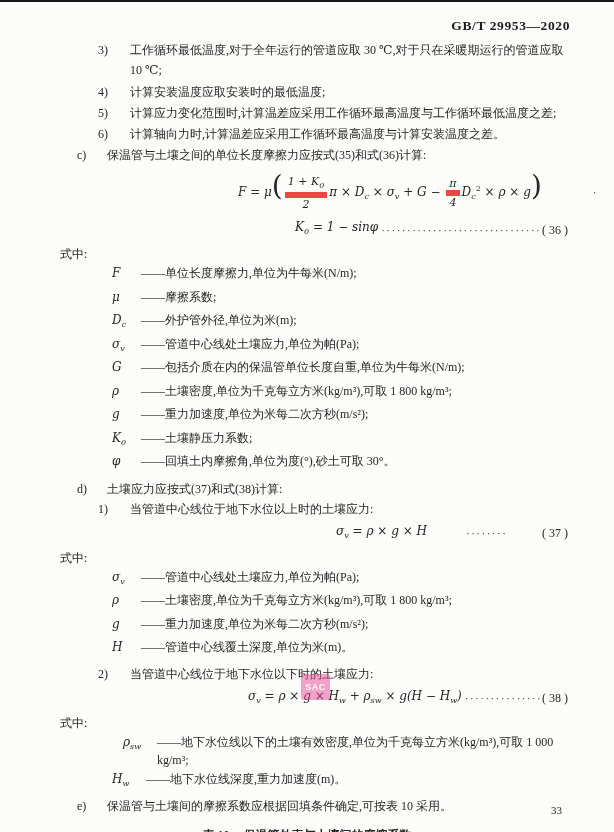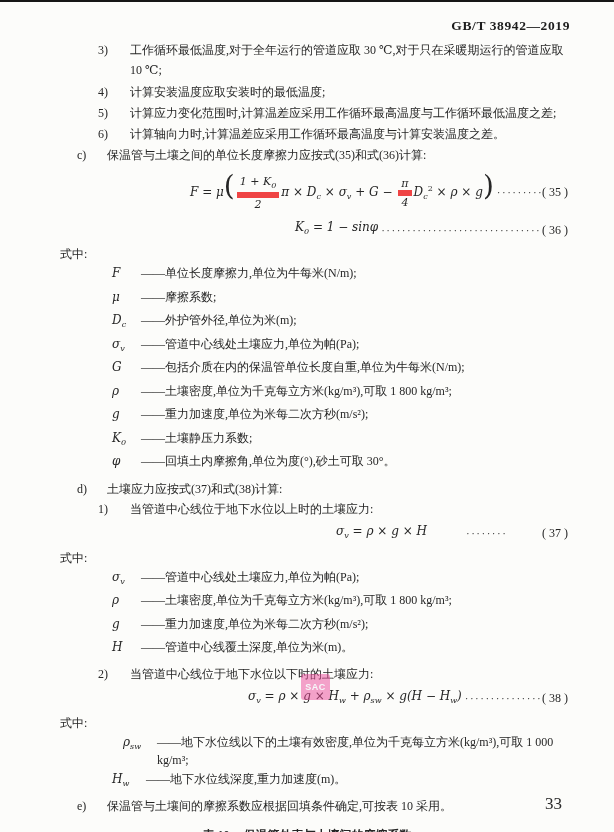--- a/index.html
+++ b/index.html
@@ -34,45 +34,45 @@
   
   .formula{display:flex;align-items:center;padding-right:46px;}
   .f-ind{flex:none;}
   .f-math{flex:none;font-style:italic;font-family:"DejaVu Serif",serif;white-space:nowrap;}
   .f-leader{flex:1;overflow:hidden;white-space:nowrap;letter-spacing:1.5px;font-size:11px;color:#2e2e2e;padding:0 3px;font-style:normal;}
   .f-no{flex:none;font-style:normal;white-space:nowrap;}
   .frac{display:inline-flex;flex-direction:column;align-items:center;vertical-align:middle;margin:0 2px;font-size:11px;line-height:13px;}
   .frac .fnum{display:block;border-bottom:6px solid #ef4444;padding:0 3px;}
   .frac .fden{display:block;padding:0 3px;}
   .bp{font-size:28px;line-height:1;font-style:normal;font-weight:300;position:relative;top:-1px;}
-  .f35{margin-top:6px;margin-bottom:4px;min-height:42px;}
+  .f35{margin-top:6px;margin-bottom:4px;min-height:42px;gap:48px;}
   .f36{margin-bottom:2px;}
   .f37{margin:2px 0 1px 0;gap:36px;}
   .f38{margin:2px 0 1px 0;}
 
   
   .tbl-title{ text-align:center;font-weight:bold;font-size:12px;margin-top:9px;margin-bottom:3px;}
   .tbl-title .gap{display:inline-block;width:14px;}
 
   .watermark{
     position:absolute;left:301px;top:674px;width:29px;height:26px;
     background:#ec4899;border-radius:3px;opacity:0.5;
     color:#f2f6fb;font-size:9px;font-weight:bold;
     display:flex;align-items:center;justify-content:center;
     font-family:"Liberation Sans",sans-serif;letter-spacing:0.5px;
     filter:blur(0.3px);
   }
-  .pageno{position:absolute;right:52px;bottom:18px;font-size:17px;color:#2a2a2a;}
+  .pageno{position:absolute;right:52px;bottom:12px;font-size:11px;color:#2a2a2a;}
 </style>
 </head>
 <body>
 
 <div class="page">
   <div class="topline"></div>
-  <div class="doc-header">GB/T 38942—2019</div>
+  <div class="doc-header">GB/T 29953—2020</div>
 
   <div class="content">
 
     <div class="li2">
       <span class="num">3)</span>
       <span class="txt">工作循环最低温度,对于全年运行的管道应取 30 ℃,对于只在采暖期运行的管道应取 10 ℃;</span>
     </div>
     <div class="li2" style="margin-top:2px;">
       <span class="num">4)</span>
       <span class="txt">计算安装温度应取安装时的最低温度;</span>

